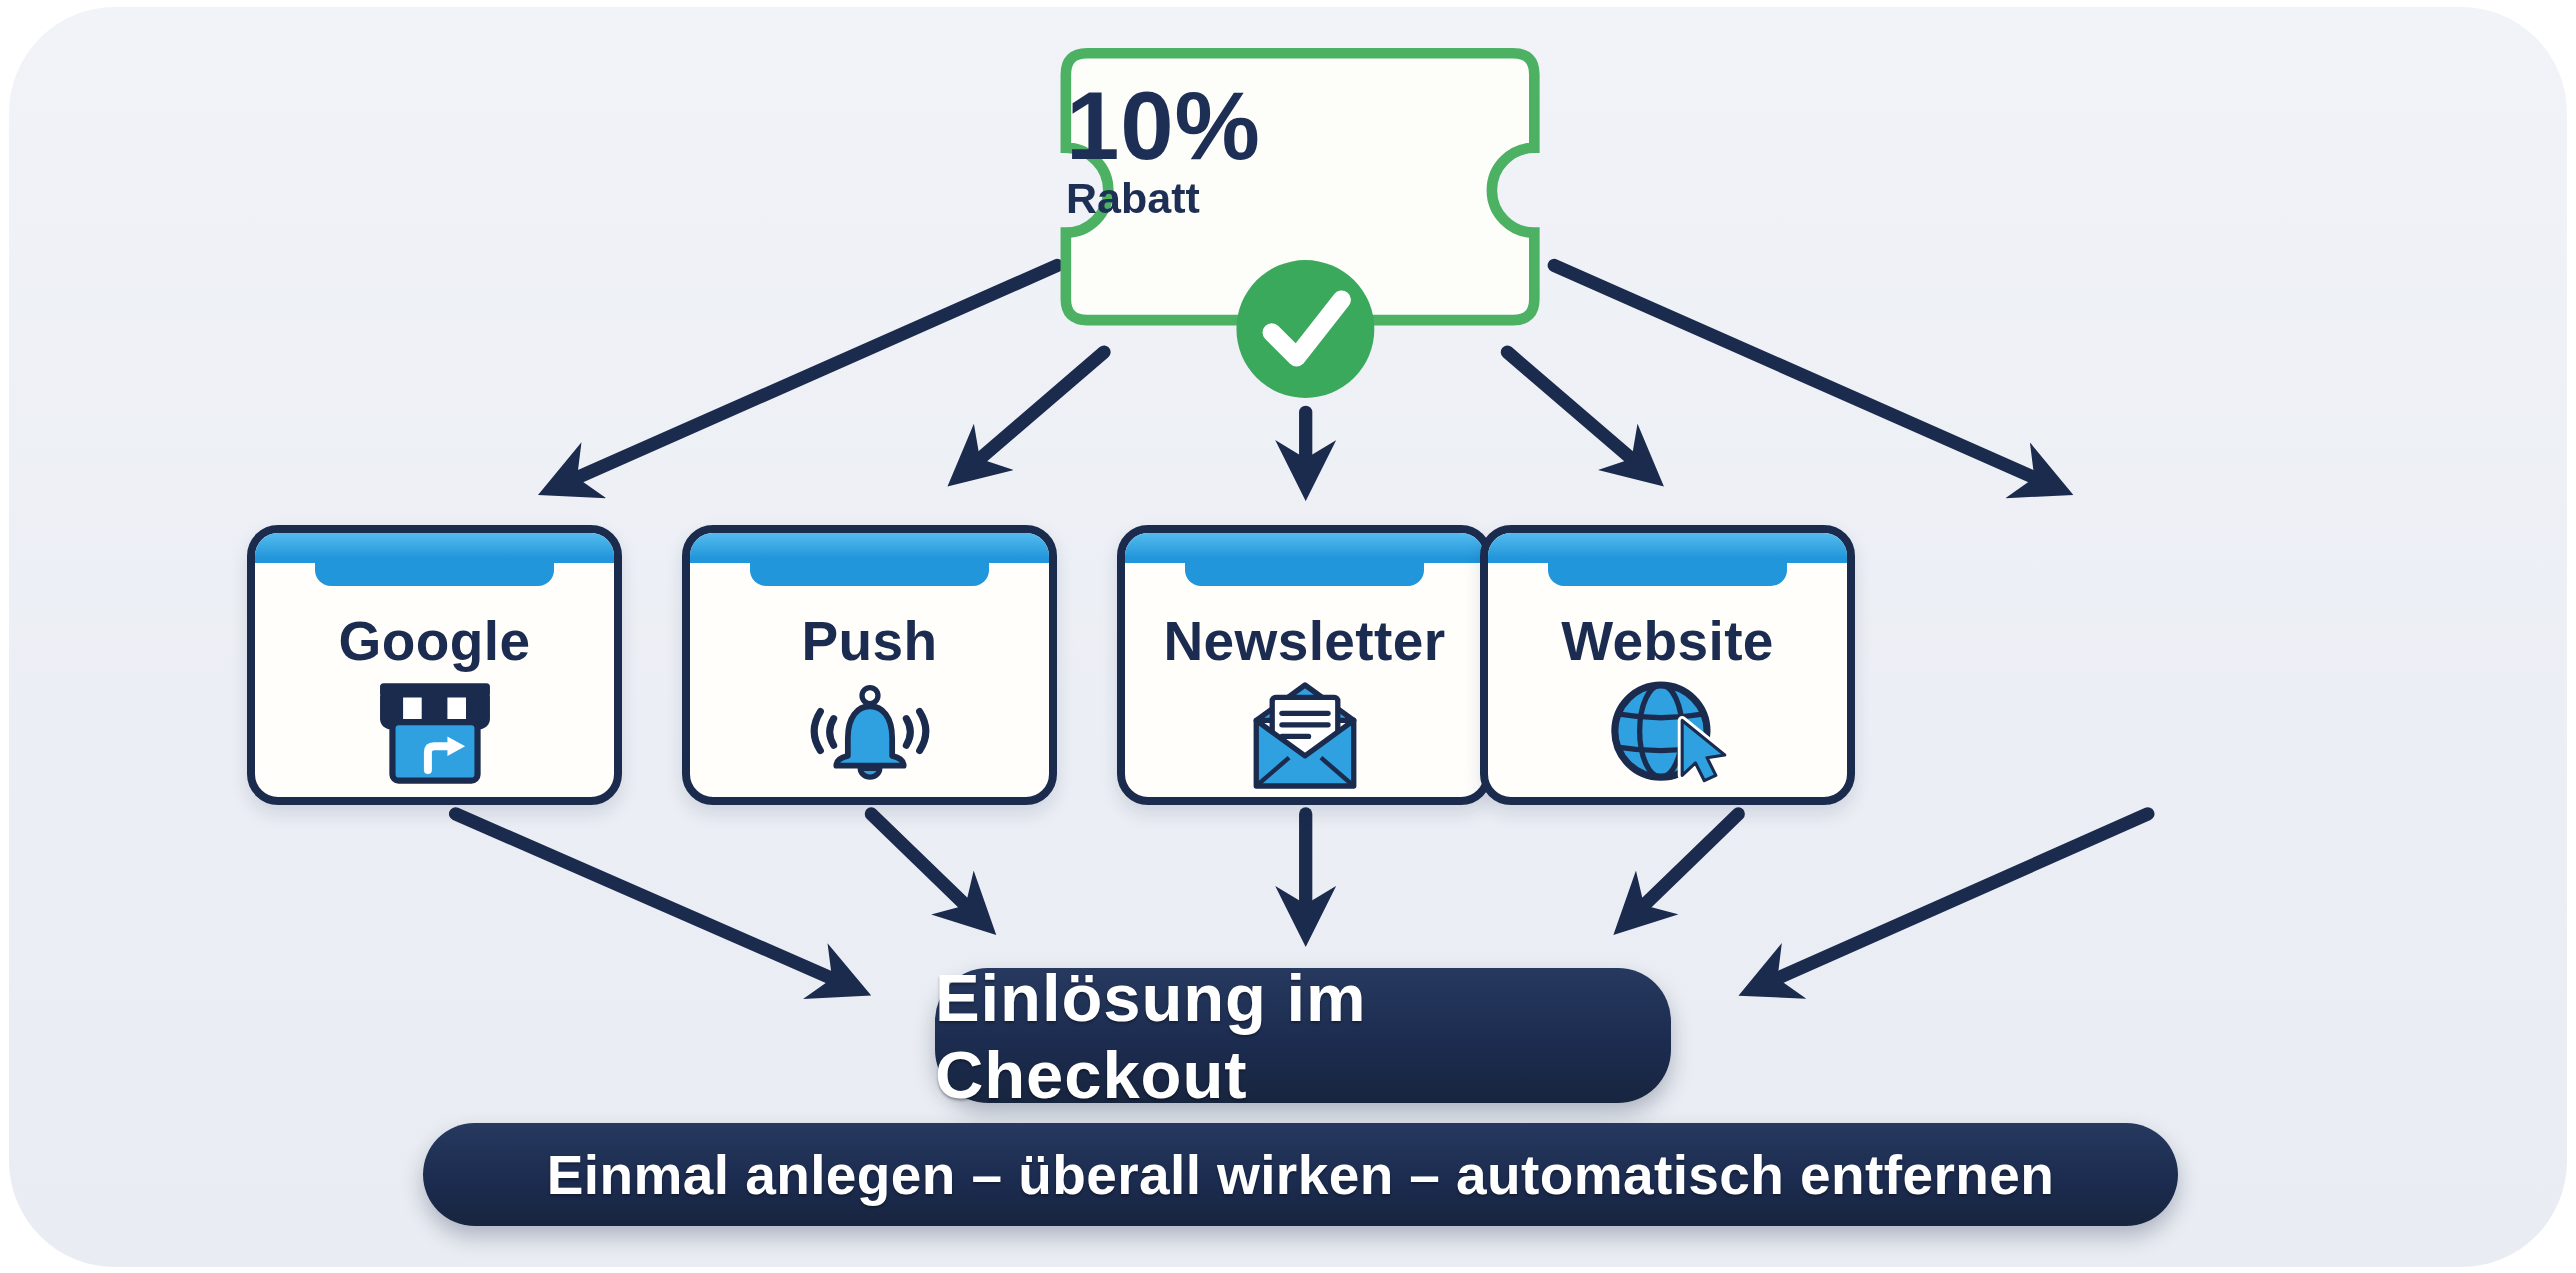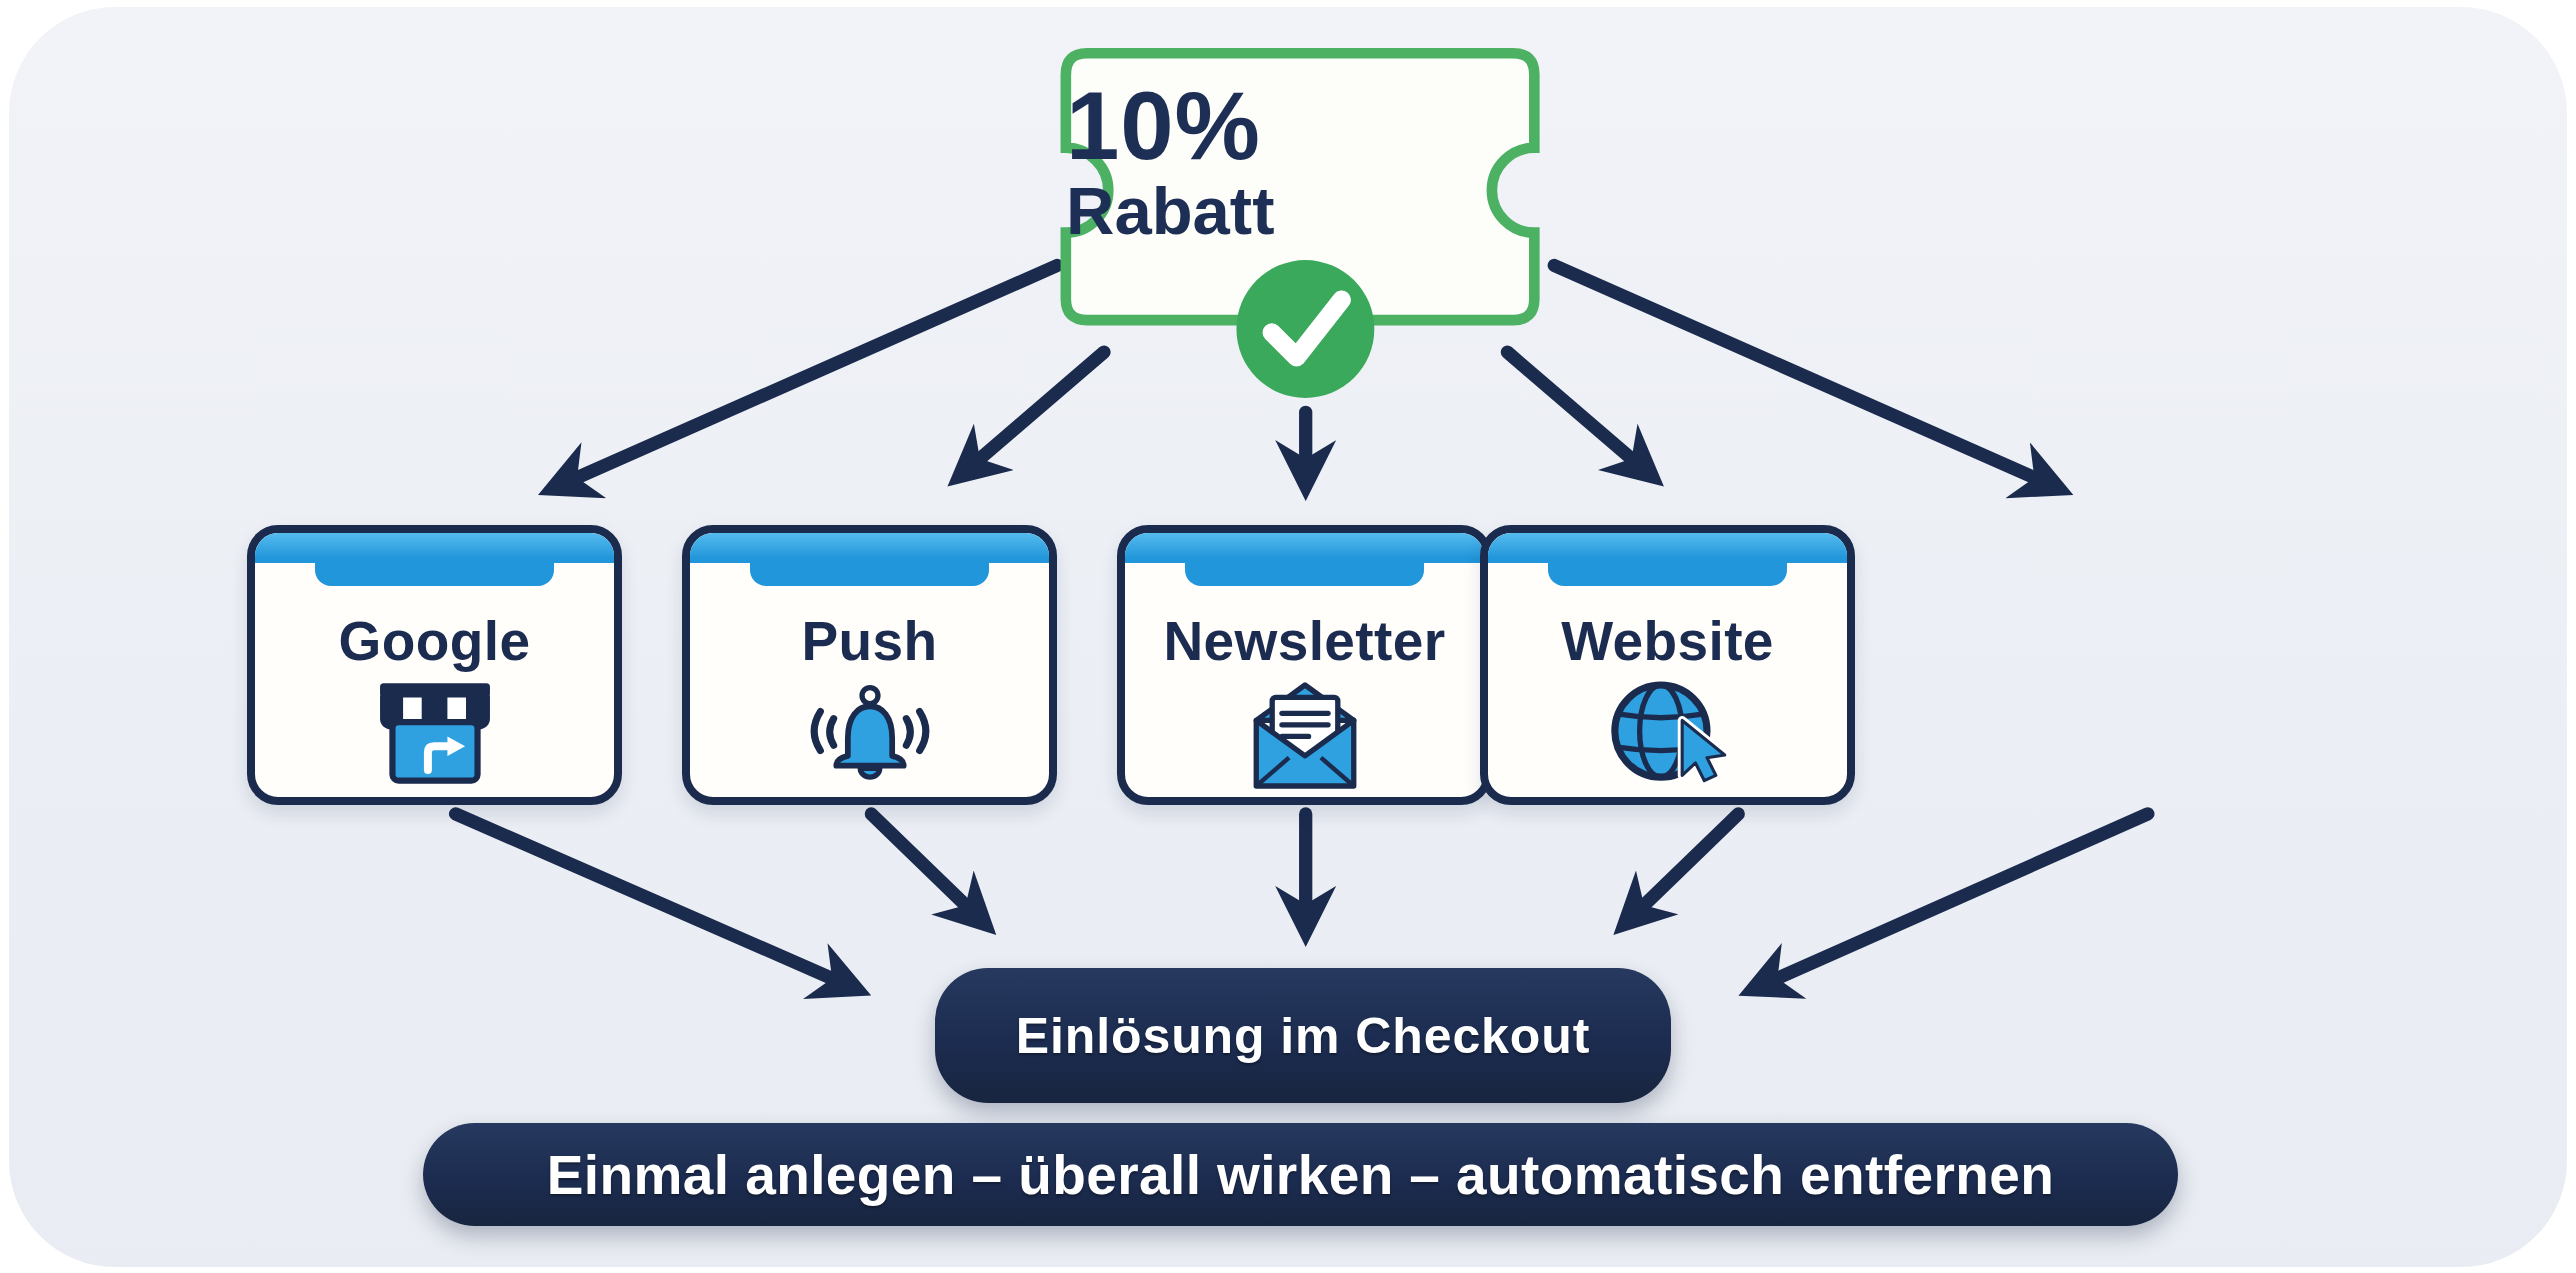--- a/index.html
+++ b/index.html
@@ -13,21 +13,21 @@
     background:linear-gradient(180deg,#f1f3f8 0%,#ebeef4 60%,#e9ecf2 100%);
     border-radius:106px;
   }
   
   .coupon-svg{position:absolute;left:1057px;top:44px;}
   .coupon-text{
     position:absolute;left:1066px;top:76px;width:478px;text-align:left;
     color:#1e2f55;line-height:1.04;
   }
   .coupon-percent{font-size:96px;font-weight:800;letter-spacing:0.9px;}
-  .coupon-label{font-size:67px;font-weight:800;}
+  .coupon-label{font-size:43px;font-weight:800;}
   
   .arrows{position:absolute;left:0;top:0;}
   .arrows line{stroke:#1b2b4e;stroke-width:15;stroke-linecap:round;}
   
   .channel-box{
     position:absolute;top:525px;width:375px;height:280px;
     background:#fffefb;border:8px solid #1b2b4e;border-radius:31px;
     overflow:hidden;box-sizing:border-box;
     box-shadow:0 8.8px 17.7px rgba(20,35,70,.12);
   }
@@ -49,21 +49,21 @@
   }
   
   .pill{
     position:absolute;display:flex;align-items:center;justify-content:center;
     background:linear-gradient(180deg,#27395f 0%,#1c2c50 55%,#182richtig440 100%);
     background:linear-gradient(180deg,#27395f 0%,#1c2c50 55%,#18253f 100%);
     border-radius:53px;color:#ffffff;font-weight:800;
     box-shadow:0 10.6px 21px rgba(20,35,70,.28);
     text-shadow:0 1.8px 2.7px rgba(0,0,0,.35);
   }
-  .checkout-pill{left:935px;top:968px;width:736px;height:135px;font-size:50px;letter-spacing:0.9px;}
+  .checkout-pill{left:935px;top:968px;width:736px;height:135px;font-size:67px;letter-spacing:0.9px;}
   .banner-pill{left:423px;top:1123px;width:1755px;height:103px;font-size:55px;letter-spacing:0.4px;}
 </style>
 </head>
 <body>
 
 <div id="stage">
   <div class="card-bg"></div>
 
   <svg class="arrows" width="2576" height="1274" viewBox="0 0 2912 1440">
     <defs>

